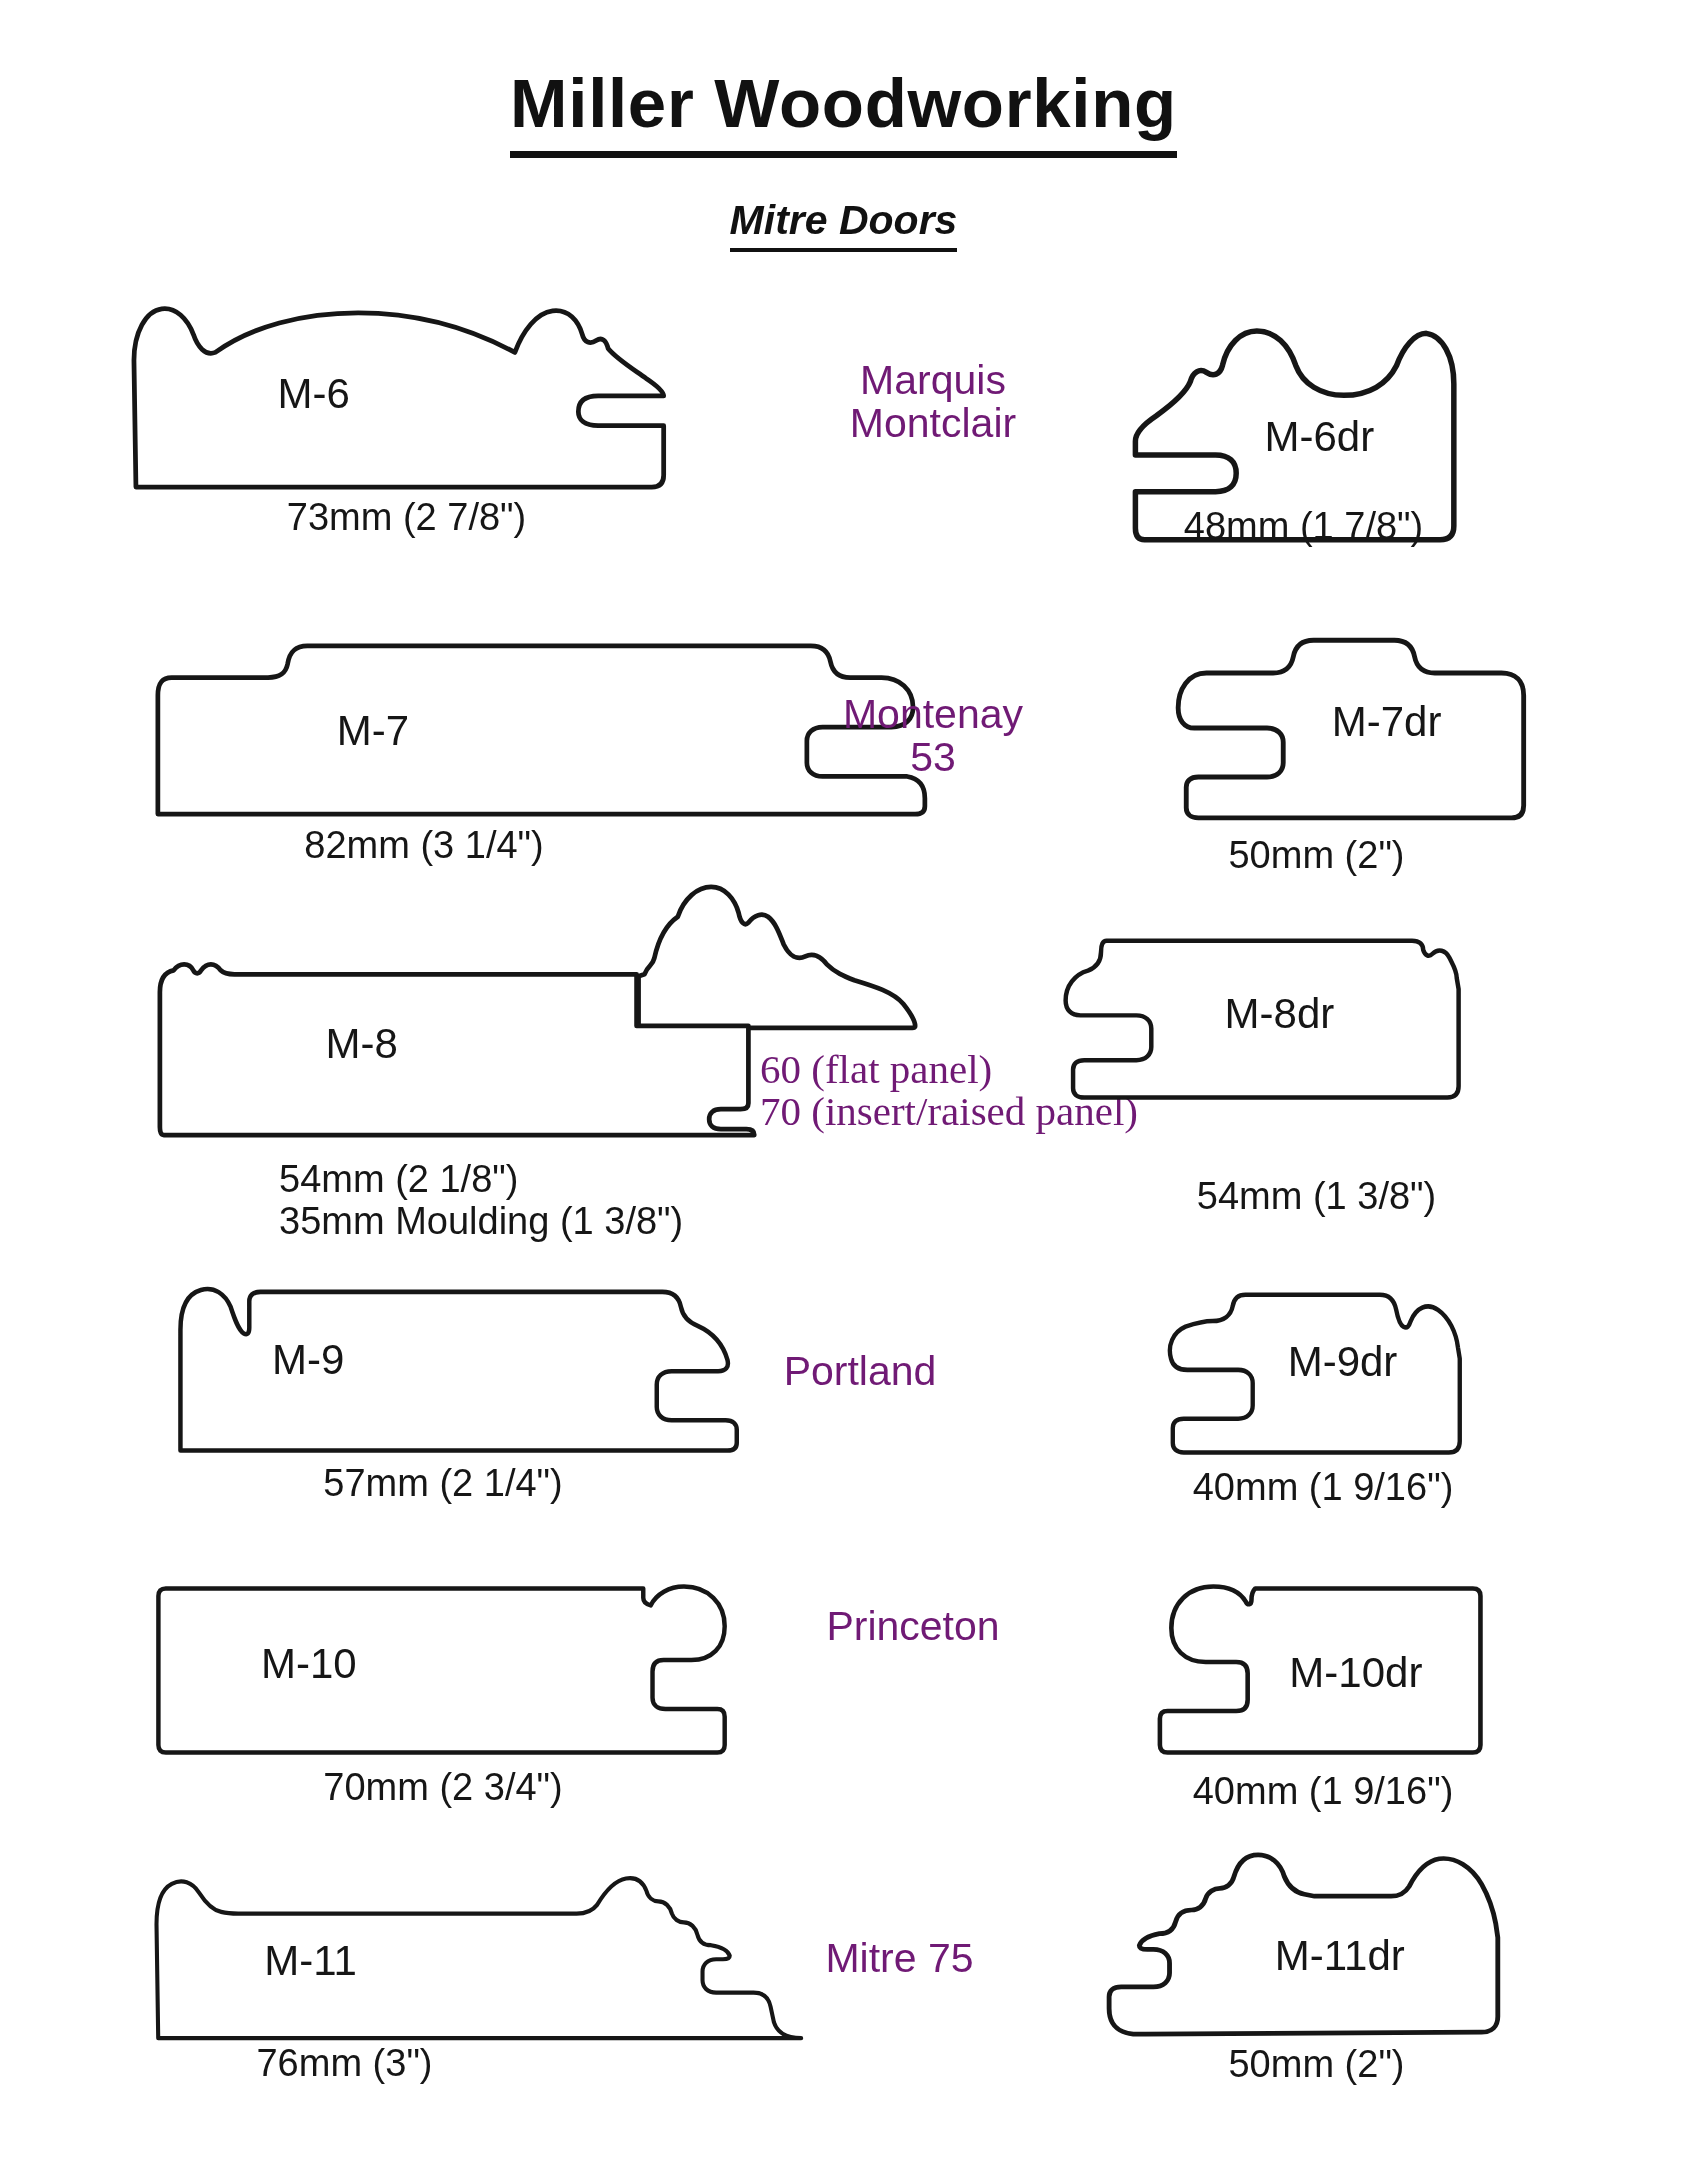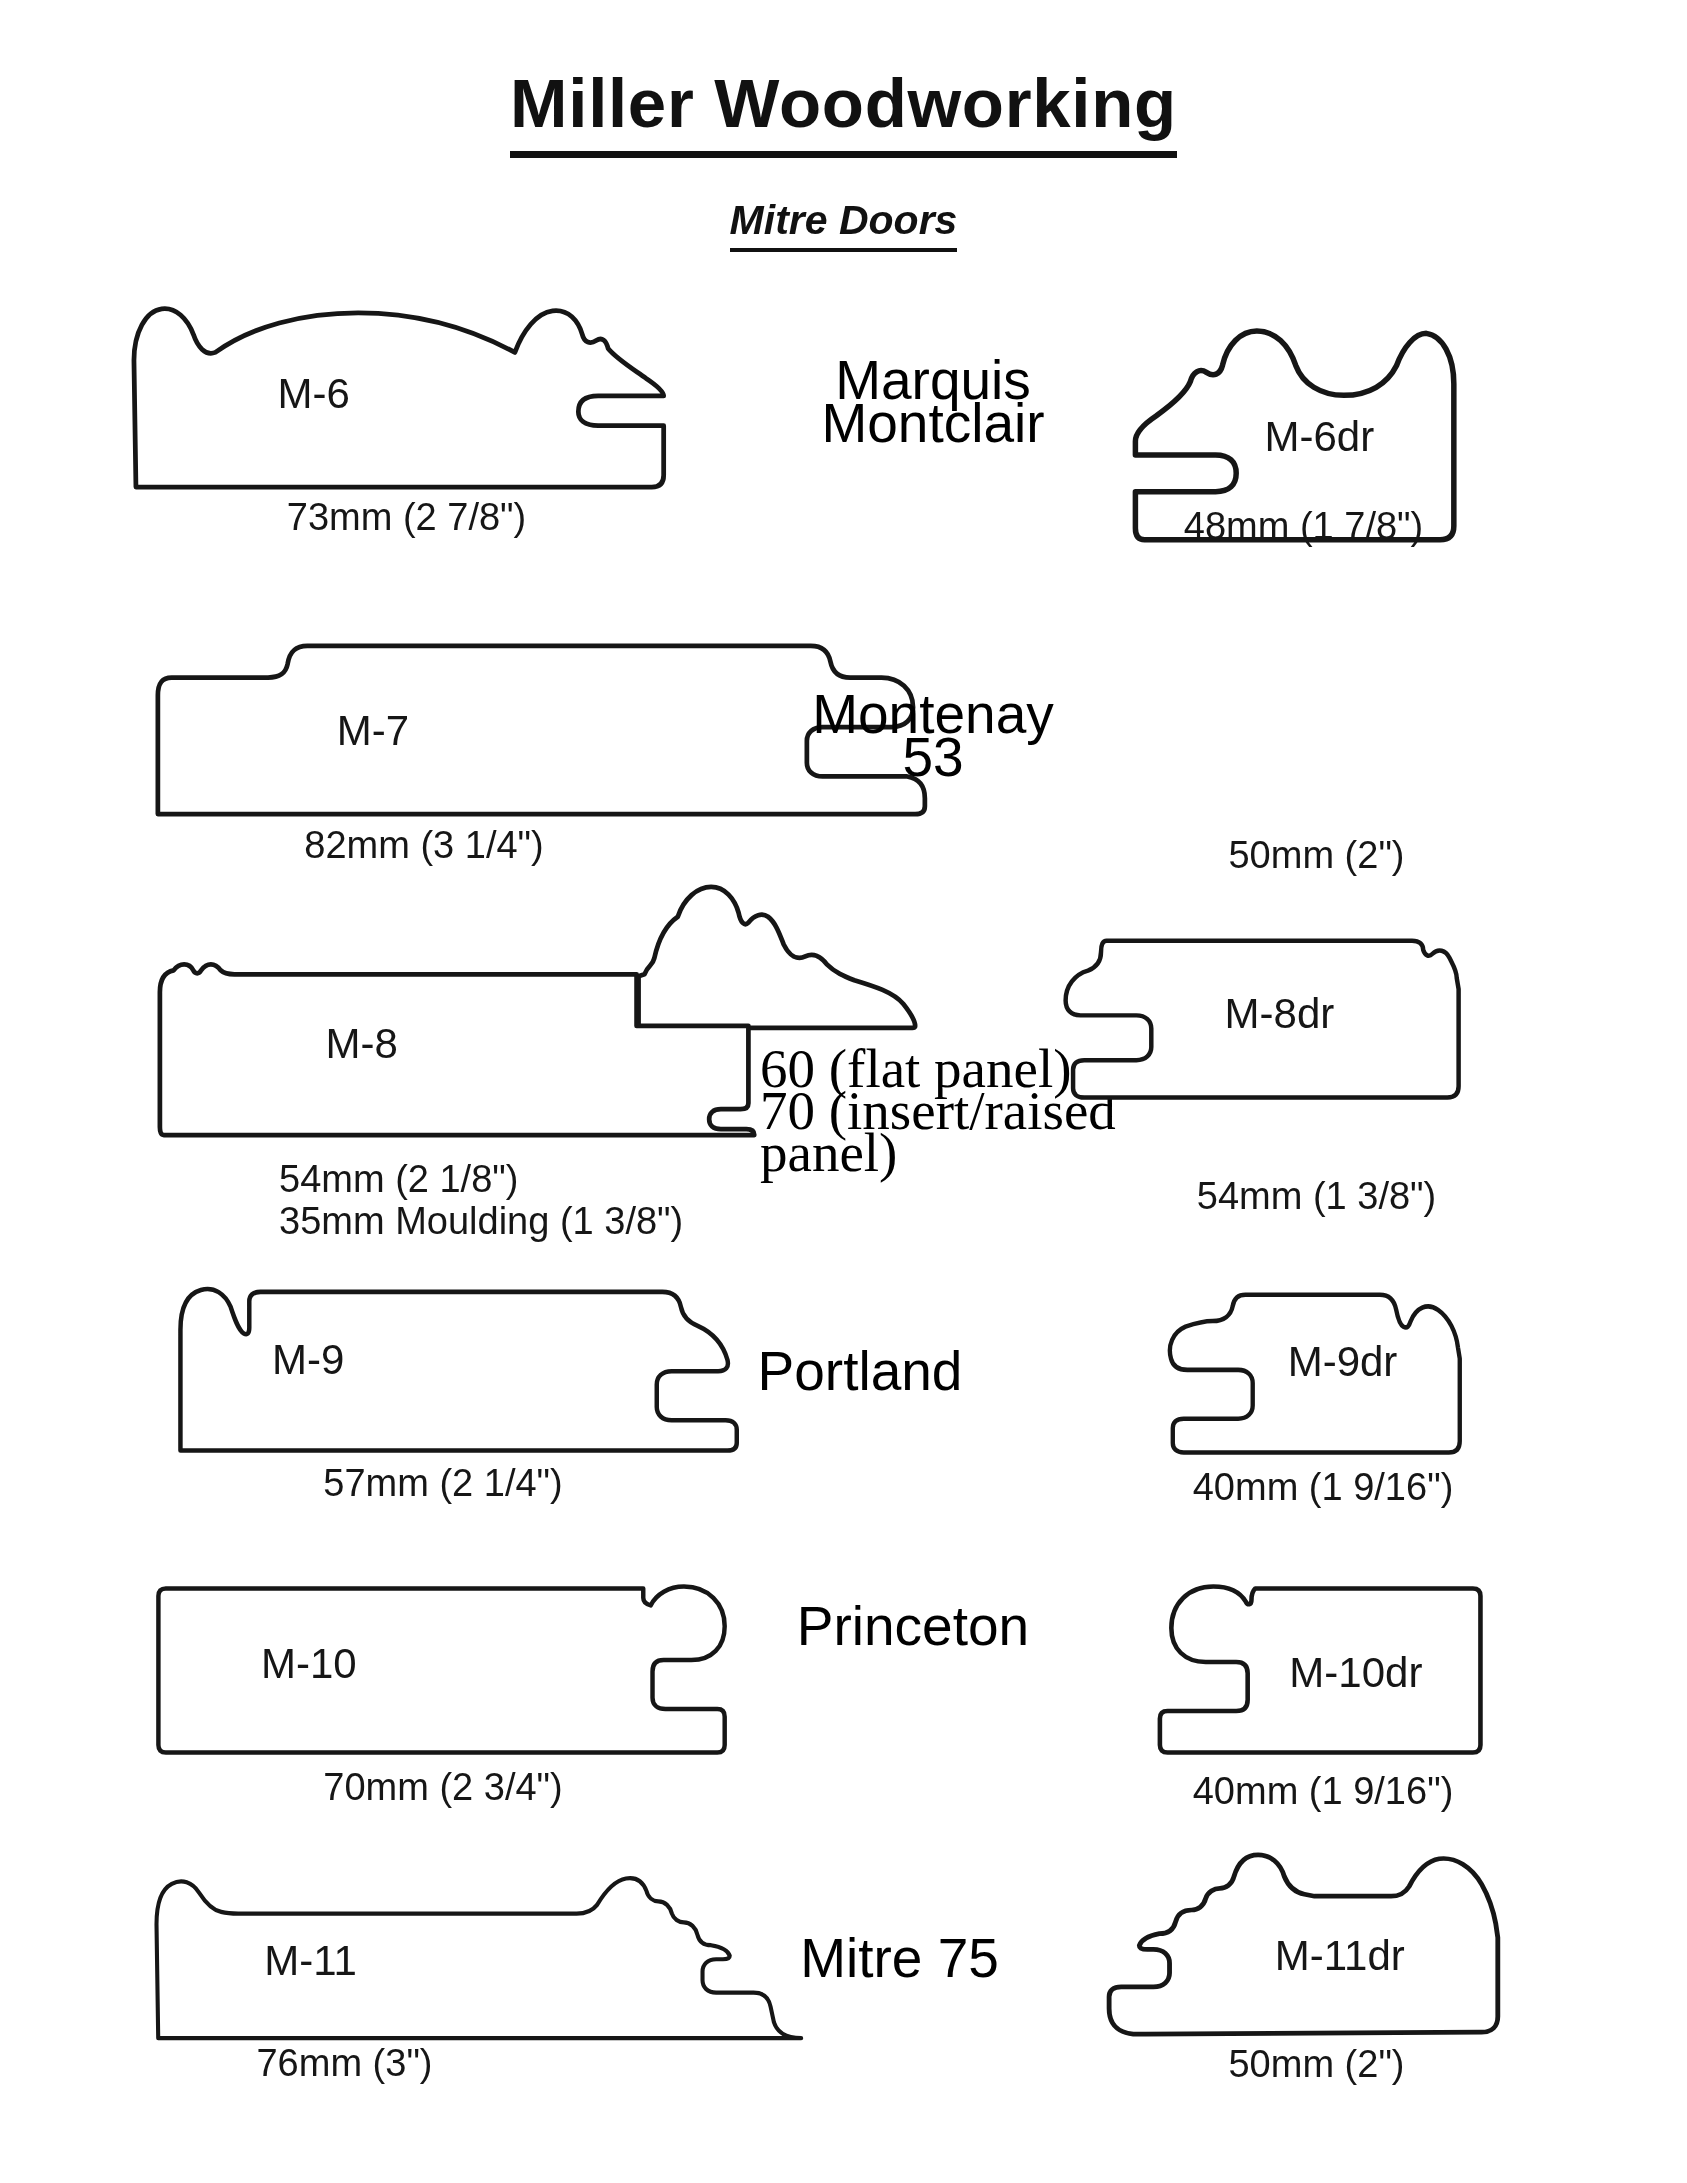--- a/index.html
+++ b/index.html
@@ -16,21 +16,21 @@
     border-bottom:4.6px solid #111;padding-bottom:4px;}
 
   .profile{position:absolute;}
   .profile svg{position:absolute;left:0;top:0;width:100%;height:100%;}
   .profile .plabel{
     position:absolute;transform:translate(-50%,-50%);
     font-size:42px;color:#161616;white-space:nowrap;
   }
   .dim{position:absolute;font-size:38px;color:#161616;line-height:42px;white-space:nowrap;}
   .dim.center{text-align:center;}
-  .clabel{position:absolute;font-size:55px;color:#000000;line-height:43px;}
+  .clabel{position:absolute;font-size:41px;color:#701a75;line-height:43px;}
   .clabel.center{text-align:center;}
 
   path{fill:#ffffff;stroke:#161616;stroke-width:2.4;stroke-linejoin:round;stroke-linecap:round;}
 
   
   .p-m6   {left:128px;  top:293px;  width:619px;  height:202px;}
   .p-m7   {left:150px;  top:632px;  width:826px; height:190px;}
   .p-m8   {left:154px;  top:881px; width:769px; height:258px;}
   .p-m9   {left:173px;  top:1273px; width:614px;  height:185px;}
   .p-m10  {left:151px;  top:1579px; width:607px;  height:181px;}
@@ -113,20 +113,26 @@
   <div class="profile p-m7">
     <svg viewBox="0 0 420 96" preserveAspectRatio="none">
       <path d="M 4 92 L 4 32 C 4 26 6 23 11 23 L 60 23 C 66 23 69 21 70 16 C 71 10 74 7 80 7 L 336 7 C 342 7 345 10 346 15 C 347 20 350 23 356 23 L 372 23 C 381 23 388 29 388 38 C 388 44 384 48 377 48 L 342 48 C 337 48 334 51 334 55 L 334 66 C 334 70 337 73 342 73 L 385 73 C 391 74 394 78 394 84 L 394 88 C 394 91 392 92 389 92 Z"></path>
     </svg>
     <span class="plabel">M-7</span>
   </div>
   <div class="clabel center c-2">
     <div>Montenay</div>
     <div>53</div>
   </div>
+  <div class="profile p-m7dr">
+    <svg viewBox="0 0 195 98" preserveAspectRatio="none">
+      <path d="M 75 7 L 115 7 C 121 7 124 10 125 15 C 126 20 129 23 135 23 L 168 23 C 175 23 179 27 179 34 L 179 88 C 179 92 177 94 173 94 L 18 94 C 14 94 12 92 12 89 L 12 79 C 12 76 14 74 18 74 L 52 74 C 57 74 60 71 60 67 L 60 57 C 60 53 57 50 52 50 L 16 50 C 11 50 8 46 8 40 C 8 31 13 23 22 23 L 55 23 C 61 23 64 20 65 15 C 66 10 69 7 75 7 Z"></path>
+    </svg>
+    <span class="plabel">M-7dr</span>
+  </div>
   <div class="dim center d-m7">82mm (3 1/4")</div>
   <div class="dim center d-m7dr">50mm (2")</div>
 
   <div class="profile p-m8">
     <svg viewBox="0 0 392 130" preserveAspectRatio="none">
       <path d="M 250 47 C 252 42 254 43 255 39 C 257 30 261 22 267 18 C 270 9 277 3 284 3 C 291 3 296 9 298 16 C 299 21 301 23 303 21 C 306 17 310 16 313 18 C 317 21 319 27 321 32 C 324 38 328 40 332 38 C 336 36 340 38 343 42 C 347 46 352 48 357 50 C 367 53 377 56 382 62 C 386 67 388 71 388 73 C 388 74 387 74 385 74 L 247 74 L 247 48 Z"></path>
       <path d="M 5 128 Q 3 128 3 124 L 3 56 C 3 50 5 46 10 45 C 13 41 18 41 20 45 C 21 47 23 47 24 45 C 27 41 31 41 34 45 Q 36 47 41 47 L 246 47 L 246 73 L 303 73 L 303 112 Q 303 115 299 115 L 289 115 C 285 115 283 117 283 120 C 283 123 285 125 289 125 L 302 125 Q 306 125 306 128 Z"></path>
     </svg>
     <span class="plabel">M-8</span>
   </div>

